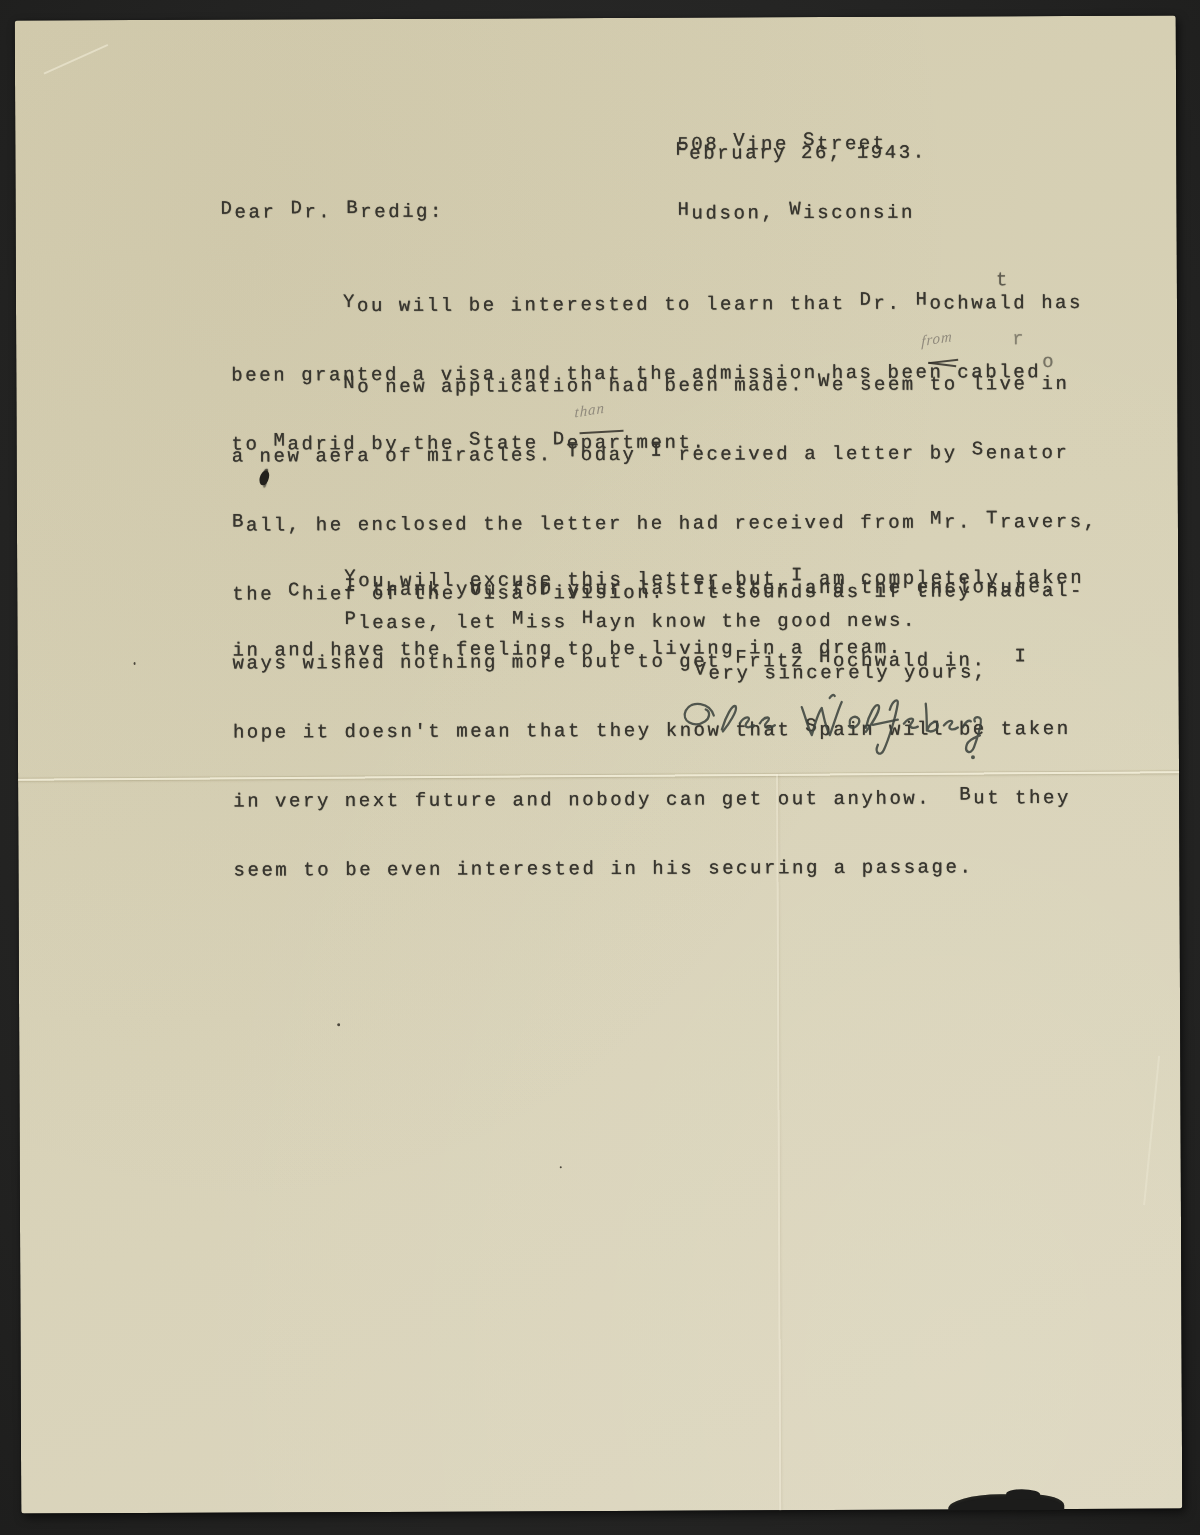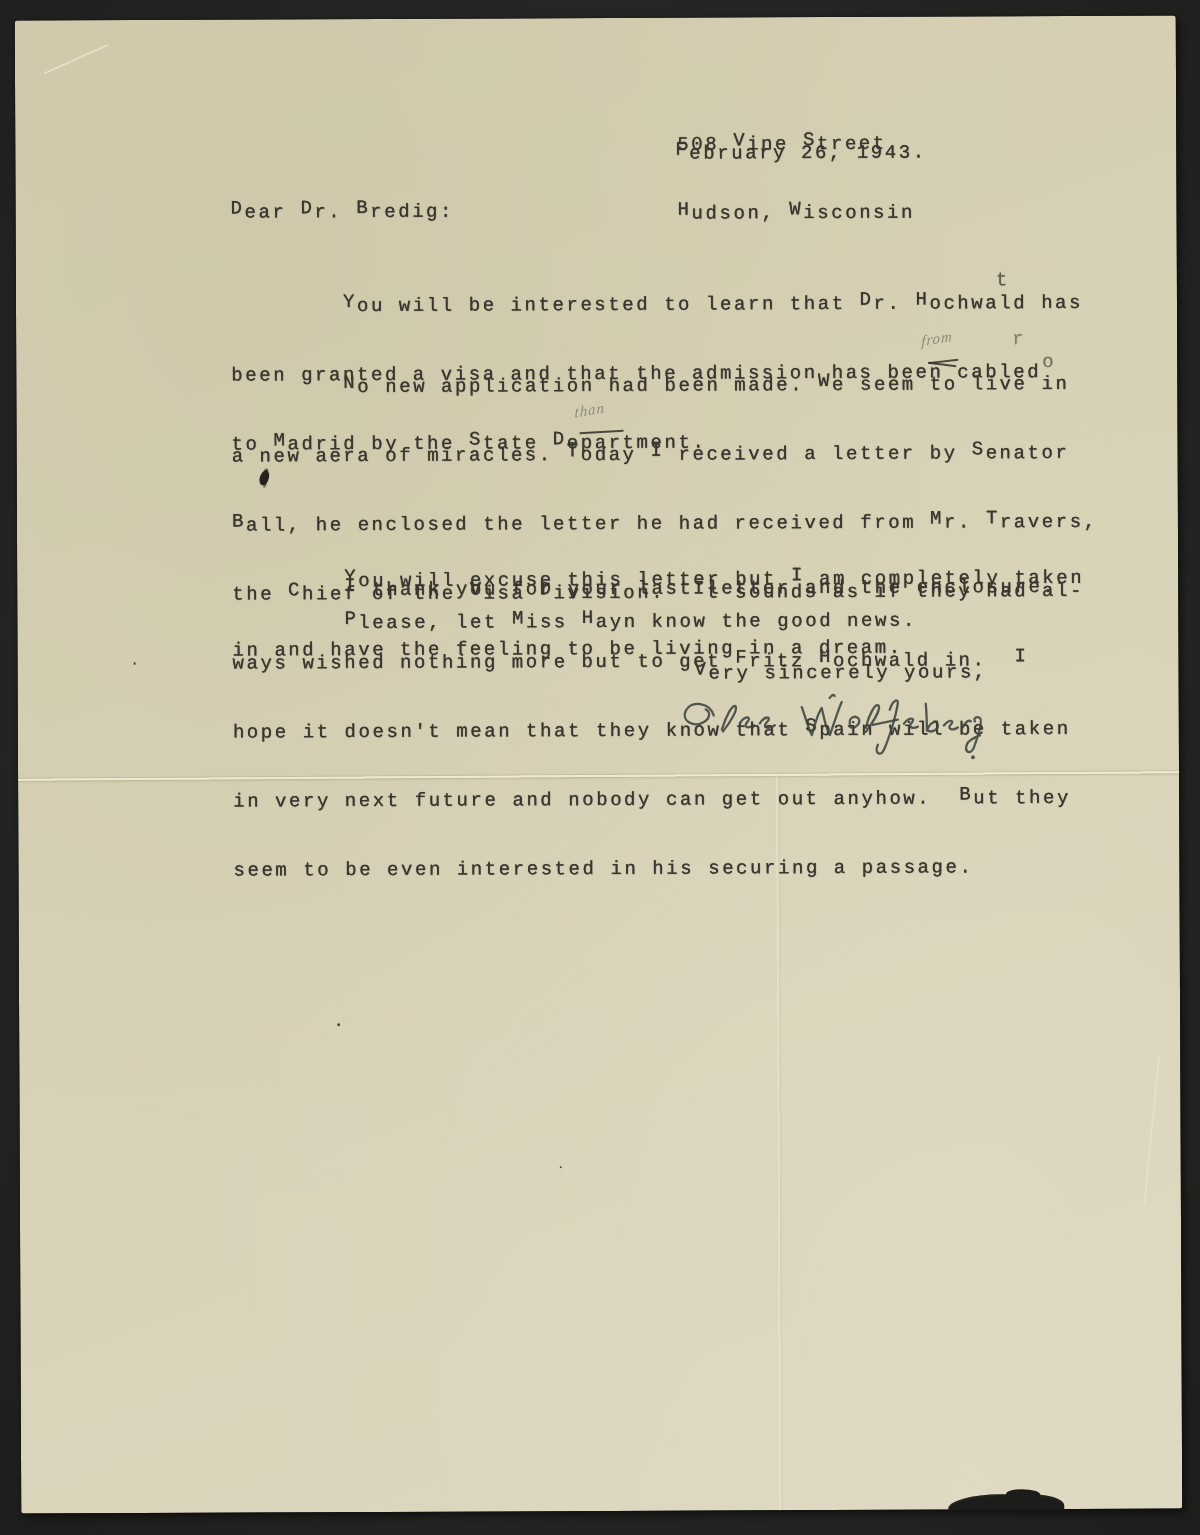--- a/index.html
+++ b/index.html
@@ -92,21 +92,21 @@
   <div class="speck" style="left:318px;top:1004px;width:3px;height:3px;"></div>
   <div class="speck" style="left:540px;top:1148px;width:2px;height:2px;"></div>
   <div class="speck" style="left:116px;top:642px;width:2px;height:3px;"></div>
 
   <div class="typed" style="left:662px;top:70px;">
     <div>508 <span class="rcap">V</span>ine <span class="rcap">S</span>treet</div>
     <div><span class="rcap">H</span>udson, <span class="rcap">W</span>isconsin</div>
   </div>
   <div class="typed" style="left:660px;top:125px;"><span class="rcap">F</span>ebruary 26, 1943.</div>
 
-  <div class="typed" style="left:215px;top:182px;"><span class="rcap">D</span>ear <span class="rcap">D</span>r. <span class="rcap">B</span>redig:</div>
+  <div class="typed" style="left:205px;top:182px;"><span class="rcap">D</span>ear <span class="rcap">D</span>r. <span class="rcap">B</span>redig:</div>
 
   <div class="typed" style="left:215px;top:230px;">
     <div class="ind"><span class="rcap">Y</span>ou will be interested to learn that <span class="rcap">D</span>r. <span class="rcap">H</span>ochwald has</div>
     <div>been granted a visa and that the admission has been cabled</div>
     <div>to <span class="rcap">M</span>adrid by the <span class="rcap">S</span>tate <span class="rcap">D</span>epartment.</div>
   </div>
 
   <div class="typed" style="left:215px;top:311px;">
     <div class="ind"><span class="rcap">N</span>o new application had been made. <span class="rcap">W</span>e seem to live in</div>
     <div>a new aera of miracles. <span class="rcap">T</span>oday <span class="rcap">I</span> received a letter by <span class="rcap">S</span>enator</div>

